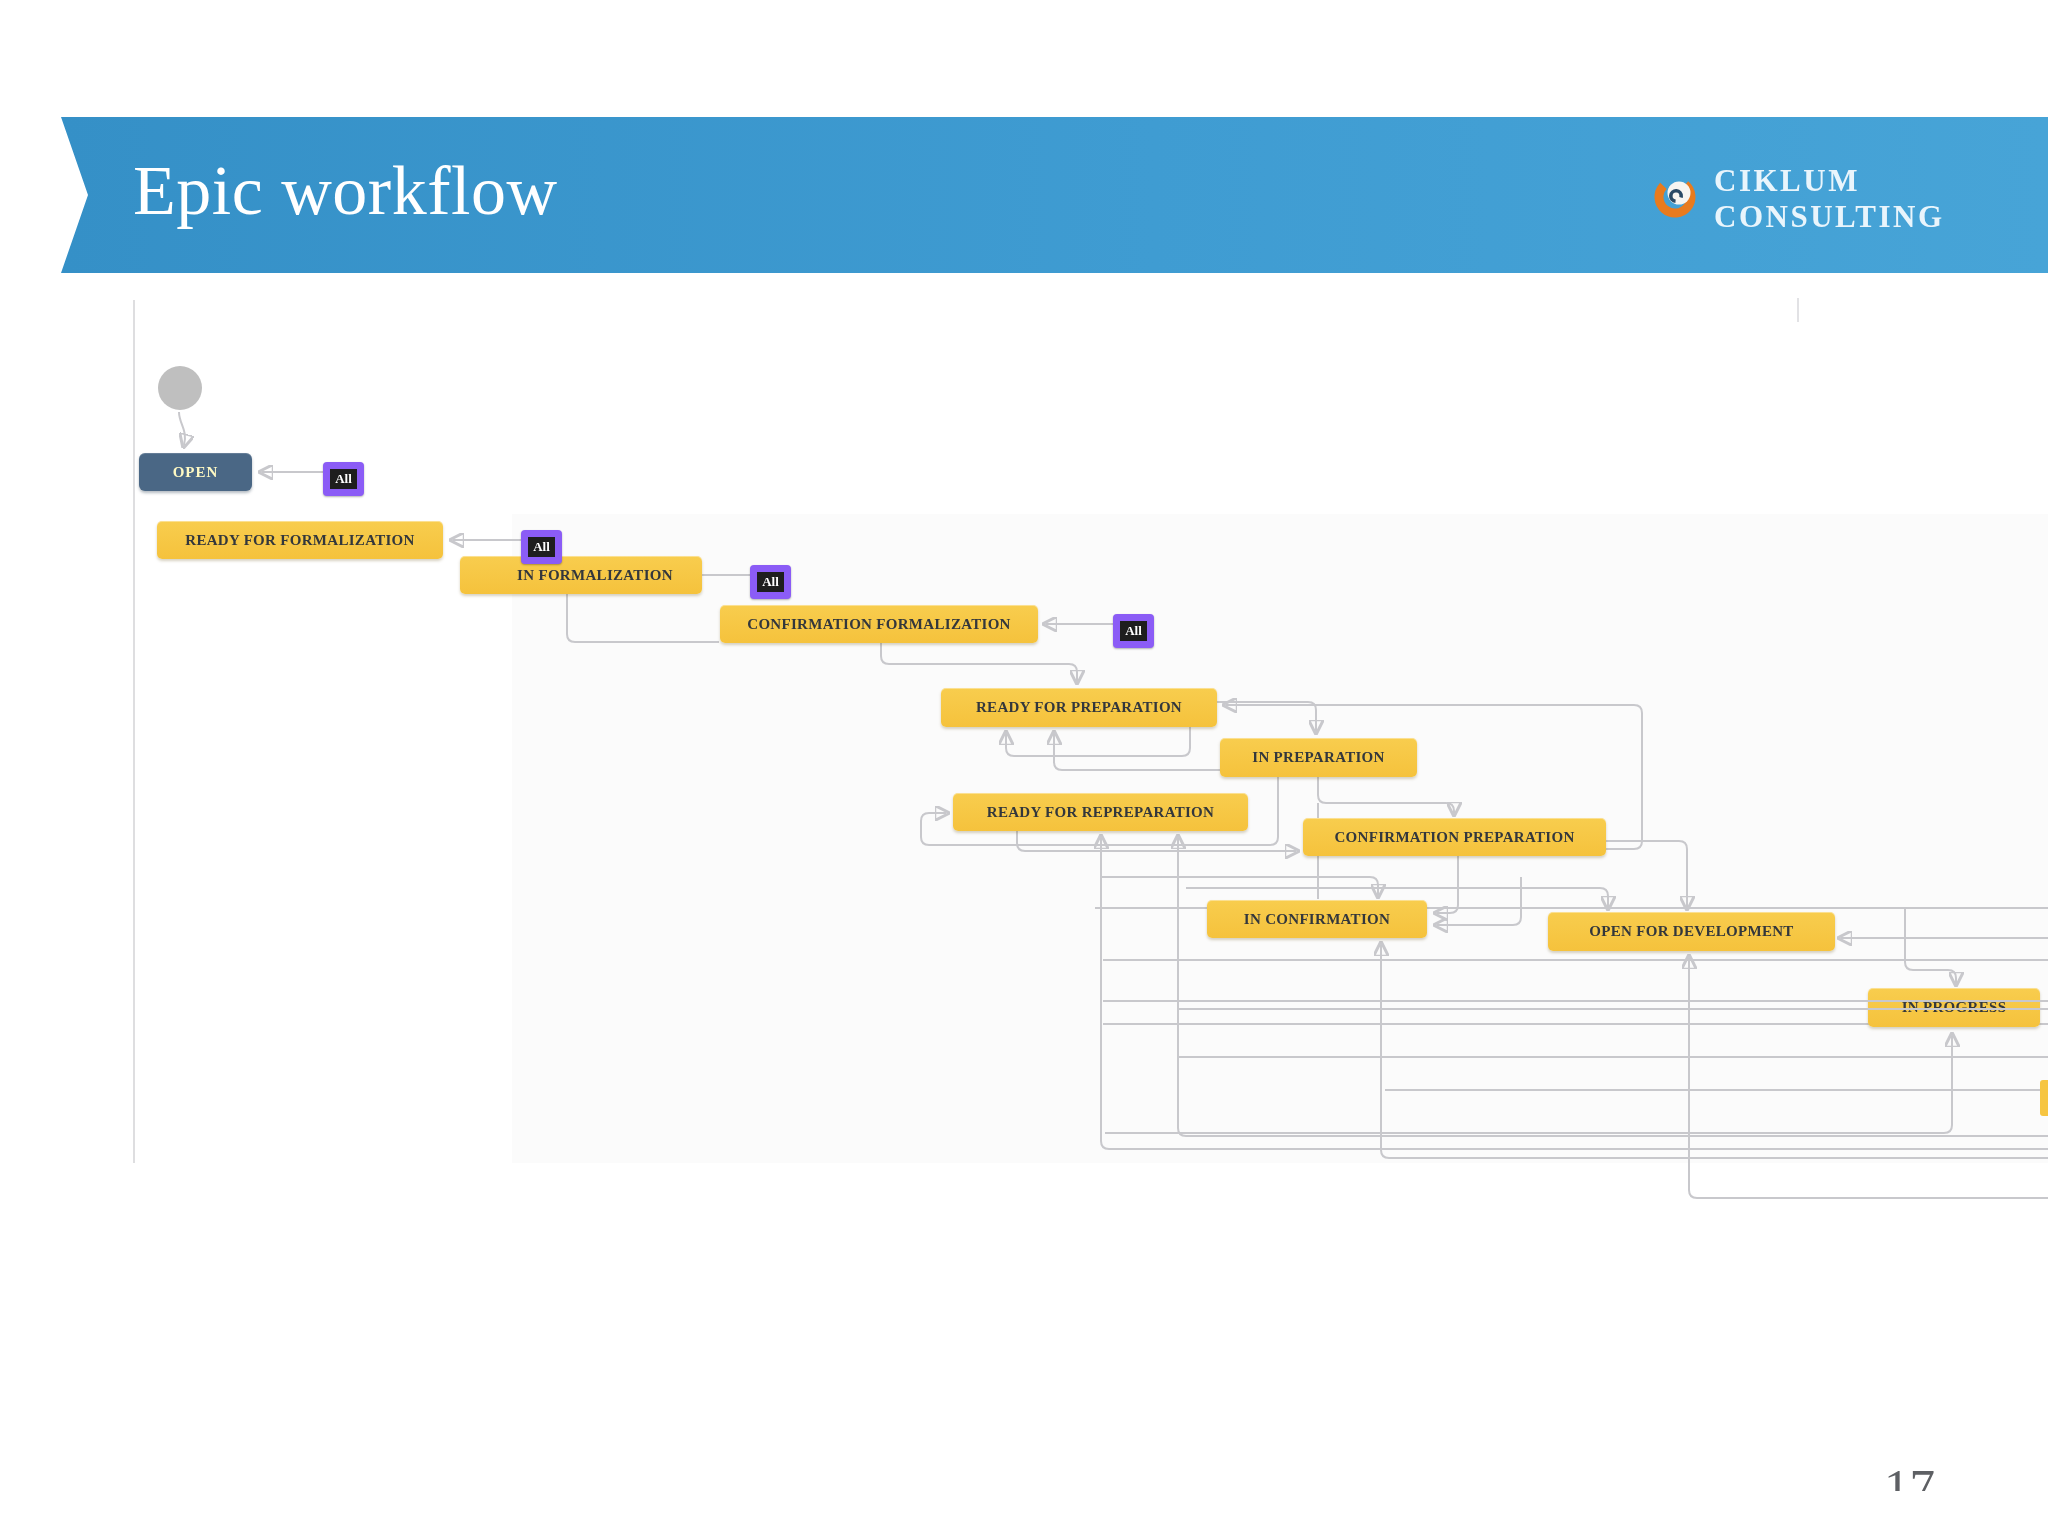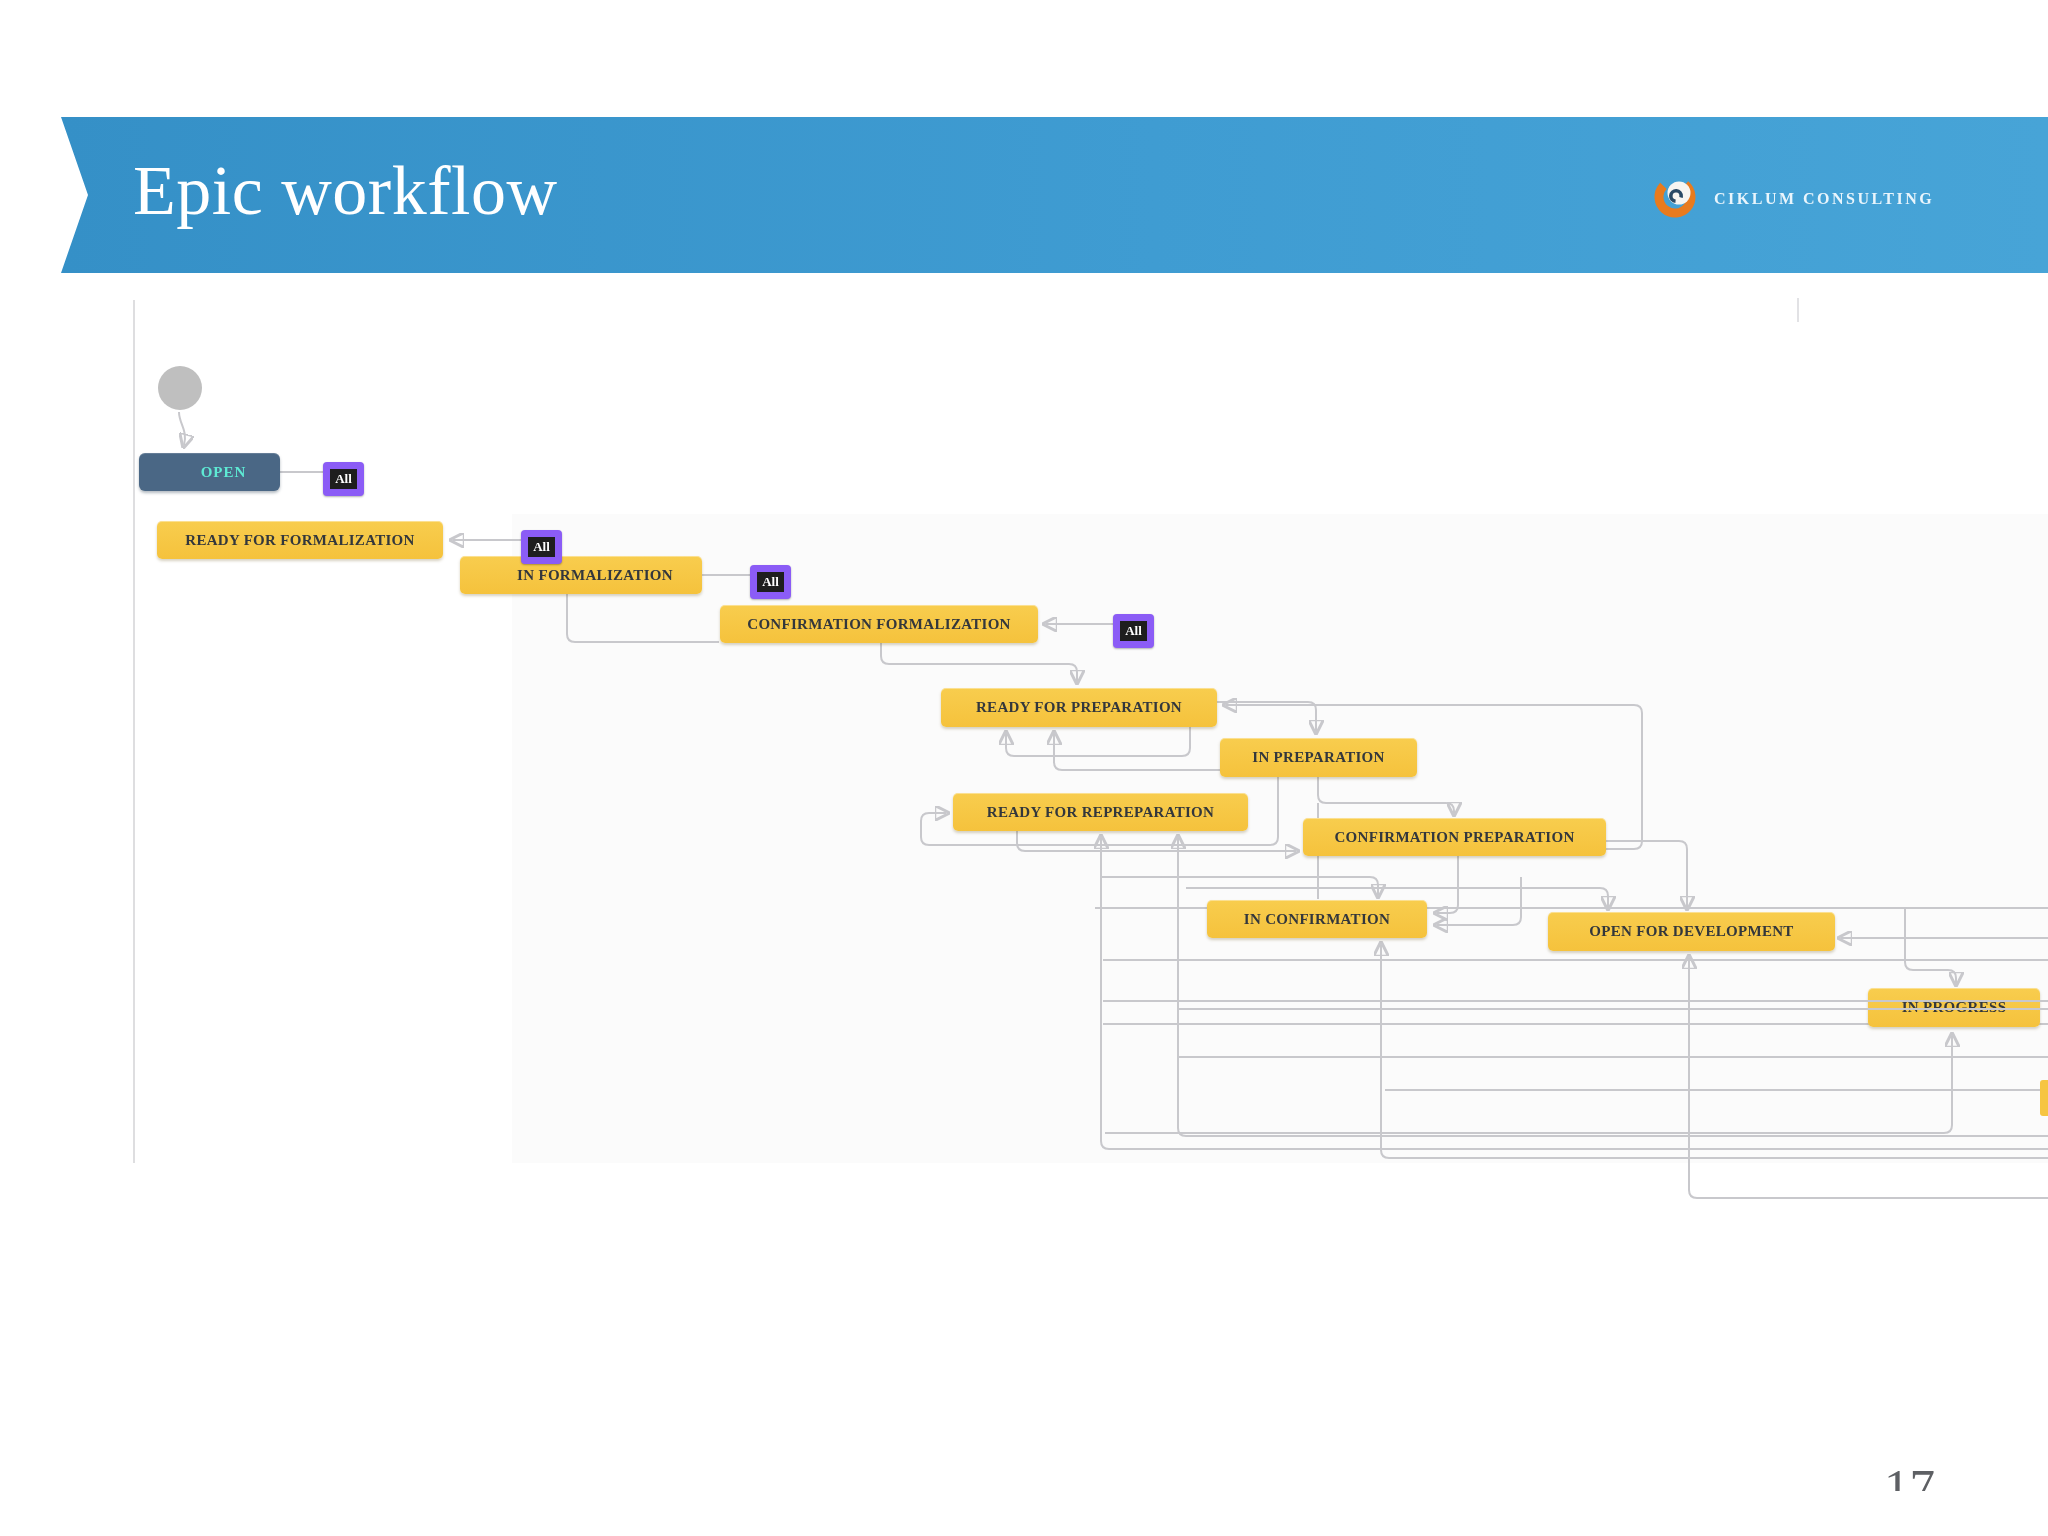--- a/index.html
+++ b/index.html
@@ -6,39 +6,39 @@
   .slide{position:relative;width:2048px;height:1491px;background:#ffffff;overflow:hidden;
          font-family:Liberation Serif, serif;}
 
   
   .banner{position:absolute;left:61px;top:117px;width:1987px;height:156px;
           background:linear-gradient(90deg,#3590c7 0%,#3f9cd2 55%,#47a4d7 100%);
           clip-path:polygon(0 0,100% 0,100% 100%,0 100%,27px 50%);}
   .title{position:absolute;left:133px;top:148px;font-size:70px;line-height:86px;
          color:#ffffff;font-weight:500;letter-spacing:0.5px;}
   .logo{position:absolute;left:1652px;top:172px;height:54px;display:flex;align-items:center;}
-  .logo-text{margin-left:16px;font-size:16px;font-weight:600;letter-spacing:2.5px;color:#e9f5fc;}
+  .logo-text{margin-left:16px;font-size:31px;font-weight:600;letter-spacing:2.5px;color:#e9f5fc;}
 
   
   .shot-tint{position:absolute;left:512px;top:514px;width:1536px;height:649px;
              background:rgba(0,0,0,0.016);}
   .canvas-border{position:absolute;left:133px;top:300px;width:2px;height:863px;background:#dedee0;}
   .canvas-tick{position:absolute;left:1797px;top:298px;width:2px;height:24px;background:#e2e2e5;}
 
   svg.wires{position:absolute;left:0;top:0;width:2048px;height:1536px;pointer-events:none;}
   svg.wires path{fill:none;stroke:#c8c8cc;stroke-width:2;}
 
   
   .node{position:absolute;display:flex;align-items:center;justify-content:center;
         font-size:15px;font-weight:bold;letter-spacing:0.3px;color:#33373c;
         background:linear-gradient(180deg,#f8cd4e 0%,#f5c23c 100%);
         border-radius:5px;
         box-shadow:0 2px 3px rgba(110,92,35,0.28), inset 0 1px 0 rgba(255,255,255,0.38);}
-  .node.slate{background:#4a6785;color:#5eead4;letter-spacing:1px;border-radius:6px;
-        box-shadow:0 2px 3px rgba(40,60,80,0.35), inset 0 1px 0 rgba(255,255,255,0.15);padding-left:28px;}
+  .node.slate{background:#4a6785;color:#fef9c3;letter-spacing:1px;border-radius:6px;
+        box-shadow:0 2px 3px rgba(40,60,80,0.35), inset 0 1px 0 rgba(255,255,255,0.15);}
   .start-dot{position:absolute;left:158px;top:366px;width:44px;height:44px;border-radius:50%;
         background:#bfbfbf;}
   .badge{position:absolute;width:27px;height:20px;display:flex;align-items:center;justify-content:center;
         background:#1e1e1e;color:#fff;font-size:13px;font-weight:bold;border-radius:4px;
         border:7px solid #8b5cf6;box-shadow:0 1px 2px rgba(0,0,0,0.3);}
   .sliver{position:absolute;left:2040px;top:1080px;width:8px;height:36px;border-radius:3px 0 0 3px;
         background:#f6c542;}
 
   .page-number{position:absolute;left:1884px;top:1458px;font-size:51px;color:#5e6064;}
 </style>

